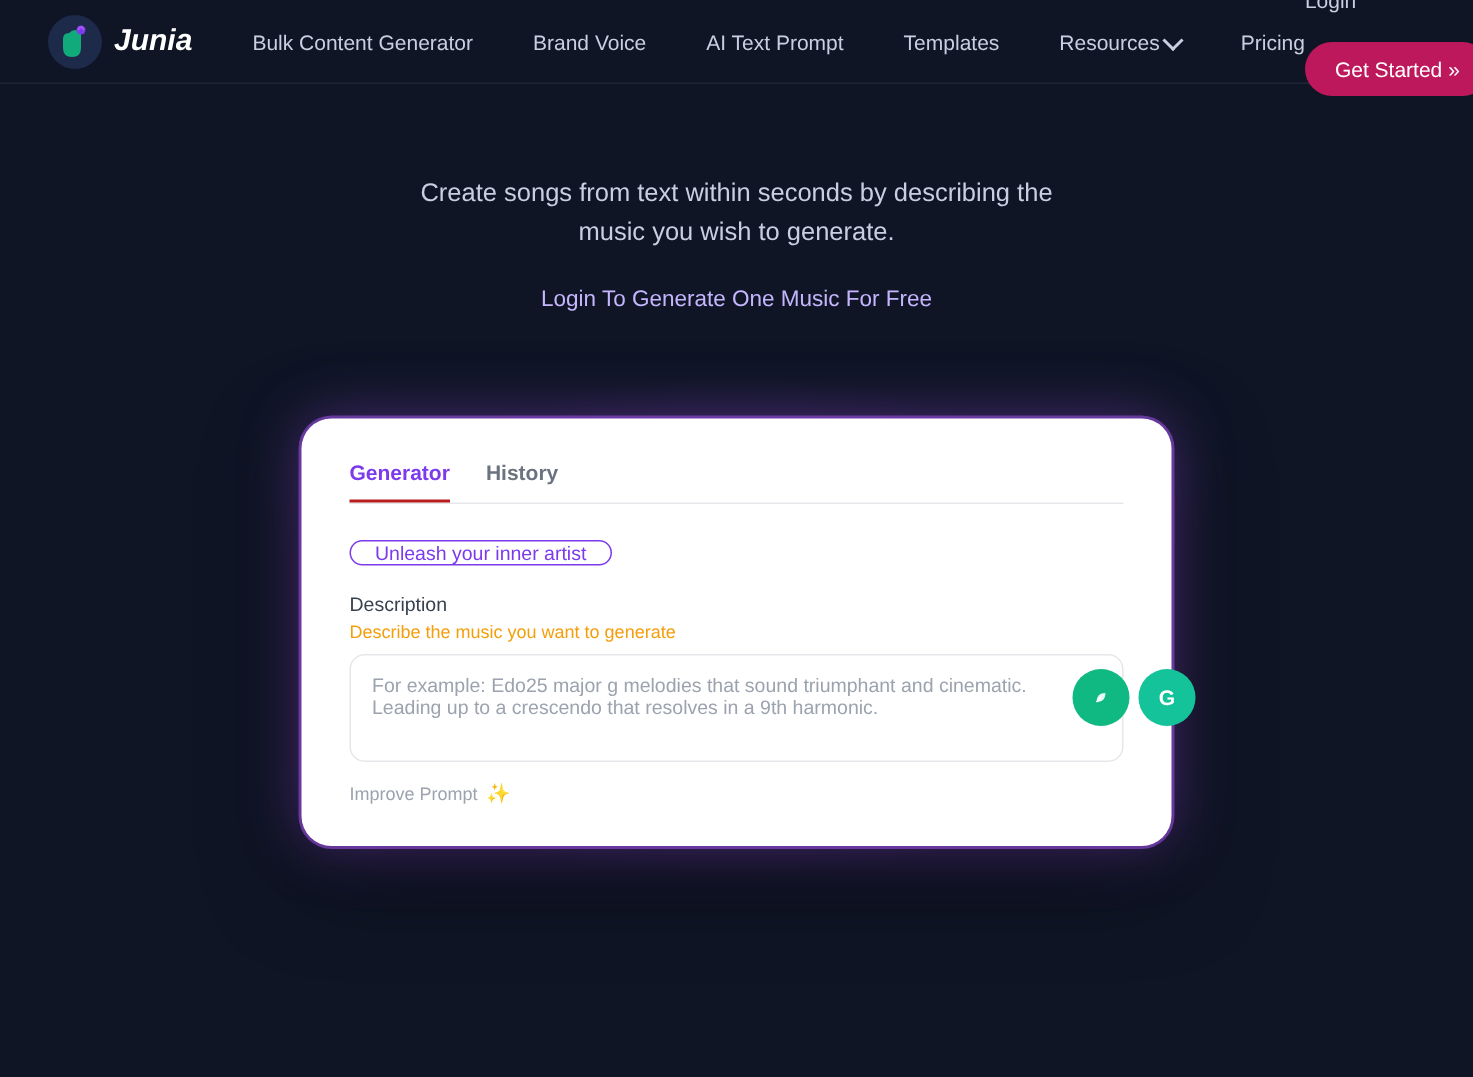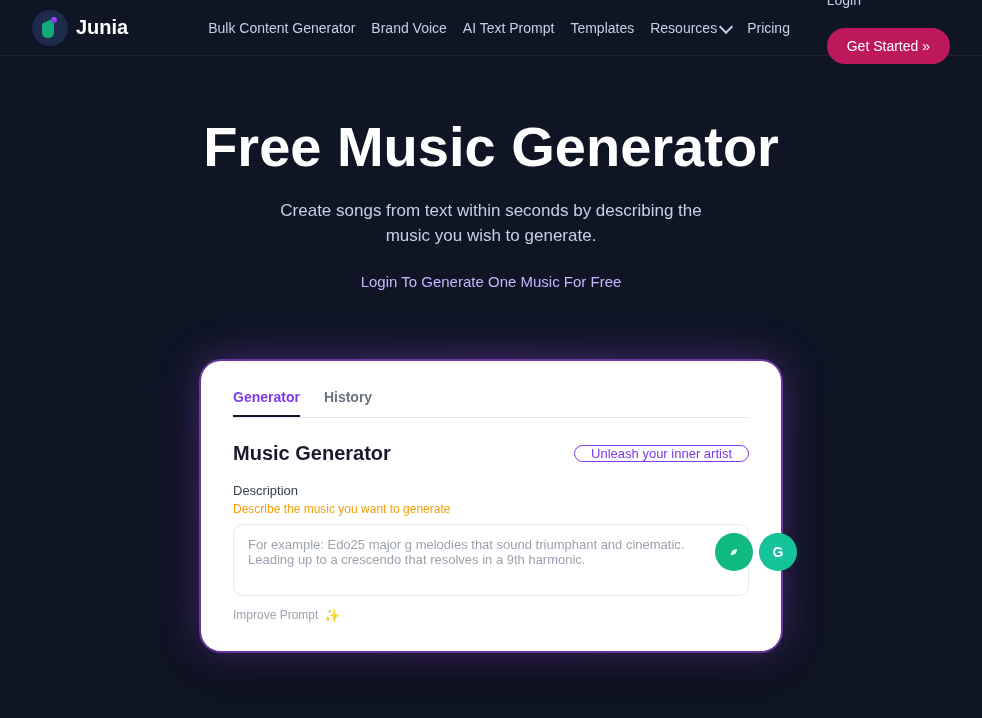--- a/index.html
+++ b/index.html
@@ -30,27 +30,27 @@
       margin-right: 40px;
     }
     .logo-icon {
       width: 36px;
       height: 36px;
     }
     .logo-text {
       font-size: 20px;
       font-weight: 700;
       color: #fff;
+      font-style: italic;
     }
     .nav-links {
       display: flex;
       align-items: flex-end;
-      gap: 16px;
+      gap: 40px;
       flex: 1;
-      margin-left: 40px;
     }
     .nav-link {
       color: #c8cfe0;
       font-size: 14px;
       cursor: pointer;
       white-space: nowrap;
     }
     .nav-link-resources {
       display: flex;
       align-items: center;
@@ -146,21 +146,21 @@
     }
     .tab {
       padding-bottom: 10px;
       font-size: 14px;
       cursor: pointer;
       color: #6b7280;
       font-weight: bold;
     }
     .tab.active {
       color: #7c3aed;
-      border-bottom: 2px solid #0f172a;
+      border-bottom: 2px solid #b91c1c;
       font-weight: 600;
     }
 
     
     .card-header {
       display: flex;
       align-items: center;
       justify-content: space-between;
       margin-bottom: 18px;
     }
@@ -302,37 +302,35 @@
     <span class="nav-link">Pricing</span>
   </div>
 
   <div class="nav-actions">
     <span class="login-btn">Login</span>
     <button class="get-started-btn">Get Started »</button>
   </div>
 </nav>
 
 <section class="hero">
-  <h1 class="hero-title">Free Music Generator</h1>
   <p class="hero-subtitle">Create songs from text within seconds by describing the music you wish to generate.</p>
   <a class="hero-login-link">Login To Generate One Music For Free</a>
 </section>
 
 <div class="card-wrapper">
   <div class="card-glow"></div>
 
   <div class="card">
 
     <div class="tabs">
       <div class="tab active">Generator</div>
       <div class="tab">History</div>
     </div>
 
     <div class="card-header">
-      <h2 class="card-title">Music Generator</h2>
       <div class="artist-badge">Unleash your inner artist</div>
     </div>
 
     <div>
       <div class="field-label">Description</div>
       <div class="field-hint">Describe the music you want to generate</div>
       <textarea class="description-textarea" placeholder="For example: Edo25 major g melodies that sound triumphant and cinematic. Leading up to a crescendo that resolves in a 9th harmonic." style=""></textarea>
     </div>
 
     <div class="improve-prompt">

